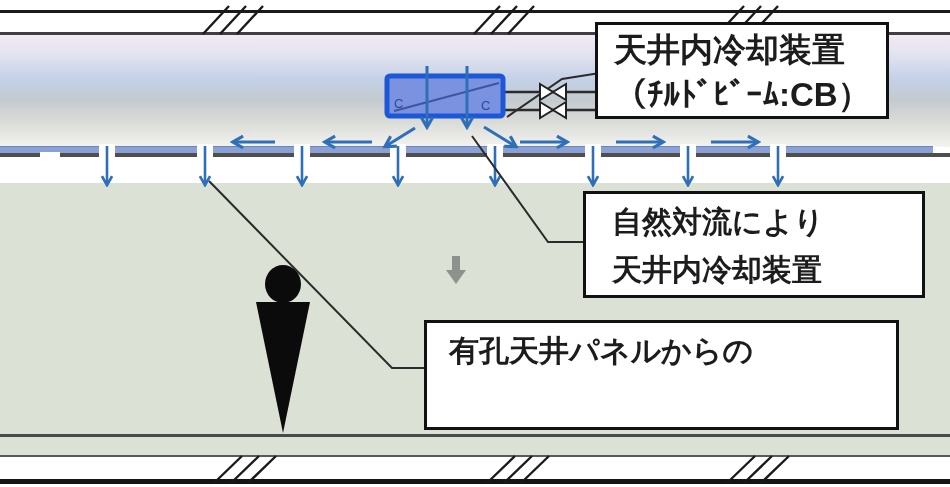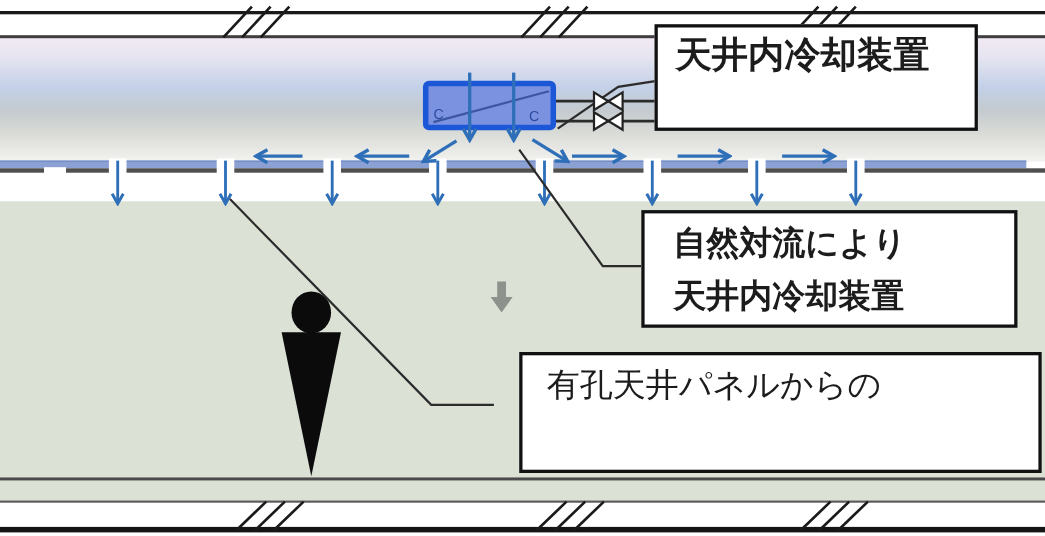--- a/index.html
+++ b/index.html
@@ -27,21 +27,21 @@
   
   #lineart{left:0;top:0;width:950px;height:487px;z-index:5;}
   
   .callout{
     position:absolute;background:#ffffff;border:3px solid #111111;box-sizing:border-box;
     color:#1c1c1c;z-index:10;white-space:nowrap;
   }
   .callout .ln{display:block;}
   #callout-device{left:595px;top:22px;width:294px;height:97px;font-size:33px;font-weight:600;line-height:45px;padding:2px 0 0 16px;}
   #callout-convection{left:583px;top:191px;width:342px;height:107px;font-size:30px;font-weight:600;line-height:48px;padding:4px 0 0 26px;}
-  #callout-panel{left:472px;top:320px;width:475px;height:110px;font-size:30px;font-weight:400;line-height:48px;padding:4px 0 0 22px;}
+  #callout-panel{left:424px;top:320px;width:475px;height:110px;font-size:30px;font-weight:700;line-height:48px;padding:4px 0 0 22px;}
 </style>
 </head>
 <body>
 
 <div id="canvas">
 
   <div class="abs line-top-a"></div>
   <div class="abs line-top-b"></div>
   <div class="abs plenum"></div>
   <div class="abs panel-blue"></div>
@@ -143,20 +143,21 @@
       <ellipse cx="283" cy="284" rx="18" ry="19"></ellipse>
       <polygon points="256,302 310,302 283,433"></polygon>
     </g>
 
     <polyline points="472,136 548,242 583,242" fill="none" stroke="#2b2b2b" stroke-width="2"></polyline>
     <polyline points="209,181 392,368 449,368" fill="none" stroke="#2b2b2b" stroke-width="2"></polyline>
   </svg>
 
   <div id="callout-device" class="callout">
     <span class="ln">天井内冷却装置</span>
+    <span class="ln">（ﾁﾙﾄﾞﾋﾞｰﾑ:CB）</span>
   </div>
 
   <div id="callout-convection" class="callout">
     <span class="ln">自然対流により</span>
     <span class="ln">天井内冷却装置</span>
   </div>
 
   <div id="callout-panel" class="callout">
     <span class="ln">有孔天井パネルからの</span>
   </div>

